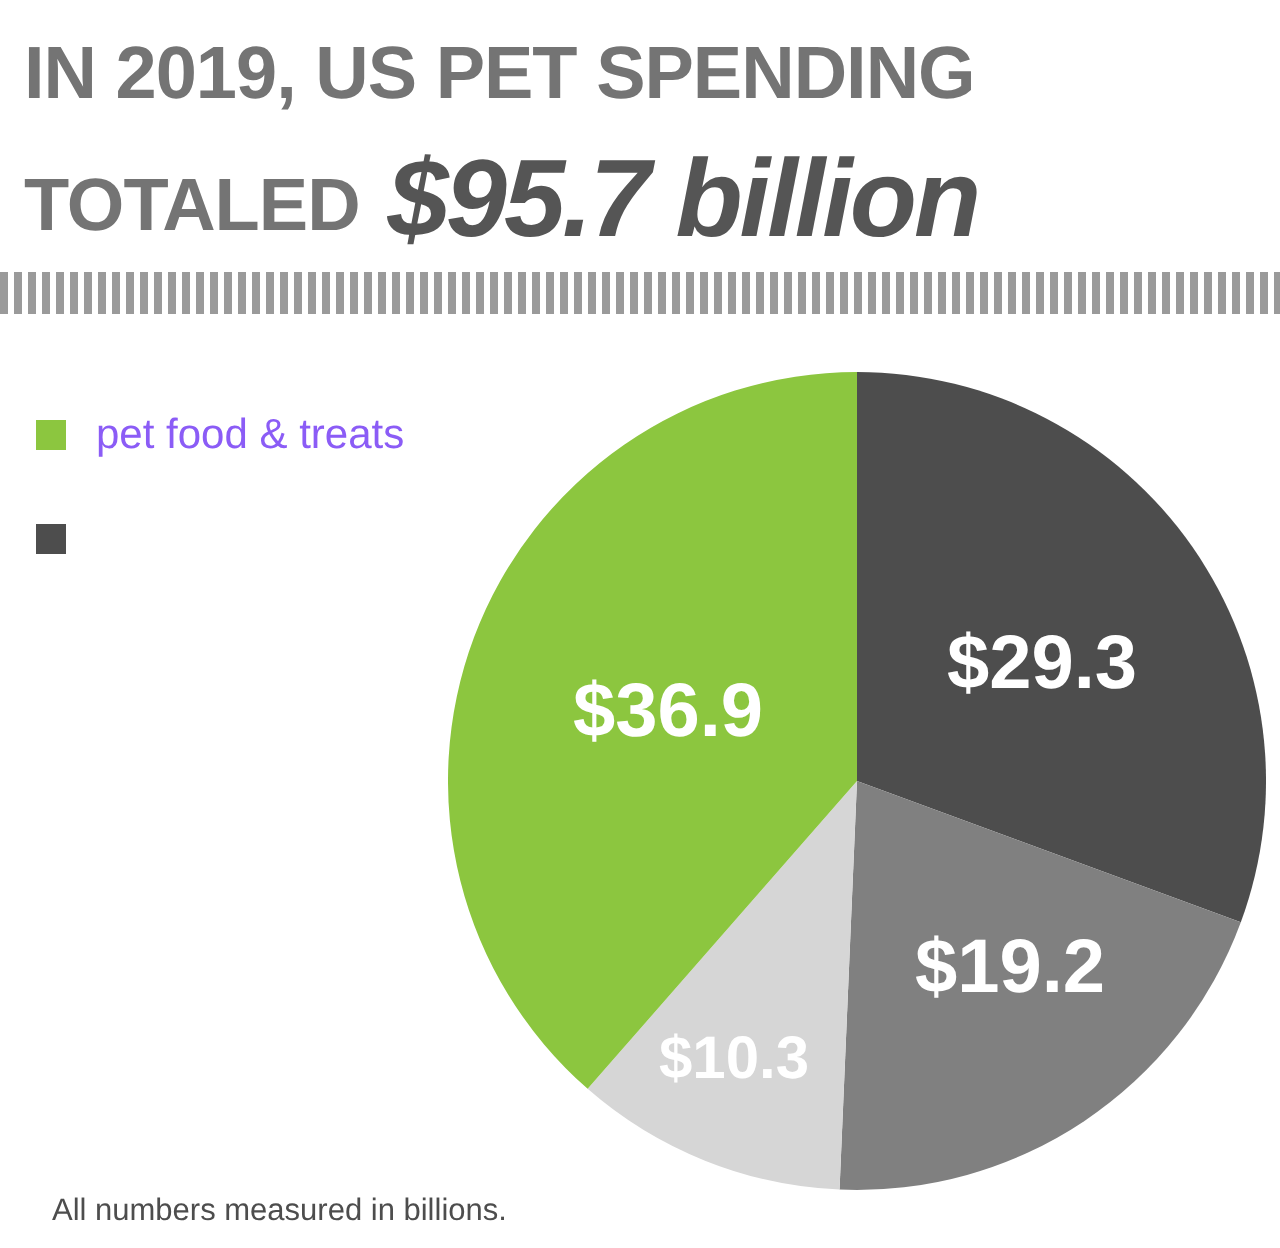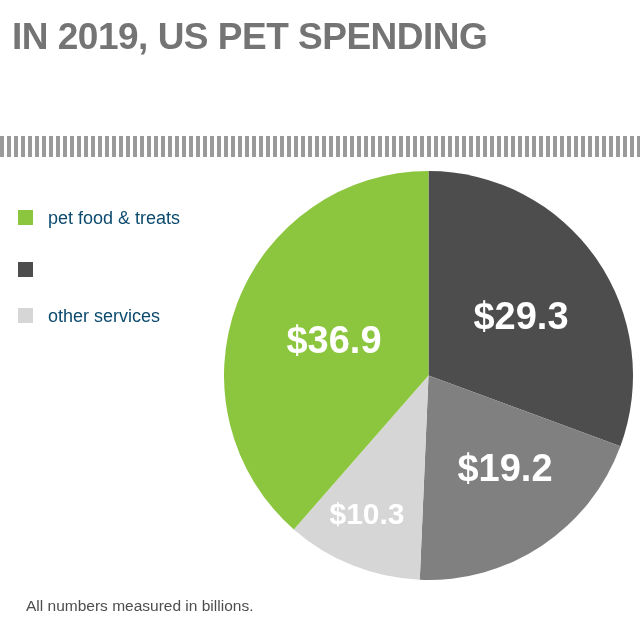--- a/index.html
+++ b/index.html
@@ -85,30 +85,30 @@
     margin-bottom: 26px;
   }
   .legend-swatch {
     width: 15px;
     height: 15px;
     flex: 0 0 15px;
     margin-top: 5px;
     margin-right: 15px;
   }
   .legend-label {
-    font-size: 18px;
+    font-size: 21px;
     line-height: 26px;
-    color: #0c4a6e;
+    color: #8b5cf6;
   }
 
   
   #pie-chart {
     position: absolute;
     left: 224px;
-    top: 171px;
+    top: 186px;
     width: 409px;
     height: 409px;
   }
   #pie-svg {
     display: block;
     width: 409px;
     height: 409px;
   }
   .slice-value {
     font-family: "Liberation Sans", sans-serif;
@@ -134,35 +134,35 @@
     line-height: 21px;
     color: #4d4d4d;
     white-space: nowrap;
   }
 </style>
 </head>
 <body>
 
 <div id="header">
   <div class="headline-line" id="headline-line-1">IN 2019, US PET SPENDING</div>
+  <div class="headline-line" id="headline-line-2">
+    <span id="headline-totaled">TOTALED</span>
+    <span id="headline-amount">$95.7 billion</span>
+  </div>
 </div>
 
 <div id="tick-divider"></div>
 
 <div id="legend">
   <div class="legend-item">
     <span class="legend-swatch" style="background: rgb(140, 198, 63);"></span>
     <span class="legend-label">pet food &amp; treats</span>
   </div>
   <div class="legend-item">
     <span class="legend-swatch" style="background: rgb(77, 77, 77);"></span>
-  </div>
-  <div class="legend-item">
-    <span class="legend-swatch" style="background: rgb(214, 214, 214);"></span>
-    <span class="legend-label">other services</span>
   </div>
 </div>
 
 <div id="pie-chart">
   <svg id="pie-svg" viewBox="0 0 409 409" xmlns="http://www.w3.org/2000/svg">
     <g id="pie-slices">
         <path d="M 204.5 204.5 L 204.50 0.00 A 204.5 204.5 0 0 1 396.40 275.18 Z" fill="#4d4d4d"></path>
         <path d="M 204.5 204.5 L 396.40 275.18 A 204.5 204.5 0 0 1 195.78 408.81 Z" fill="#808080"></path>
         <path d="M 204.5 204.5 L 195.78 408.81 A 204.5 204.5 0 0 1 69.82 358.39 Z" fill="#d6d6d6"></path>
         <path d="M 204.5 204.5 L 69.82 358.39 A 204.5 204.5 0 0 1 204.50 0.00 Z" fill="#8cc63f"></path>

